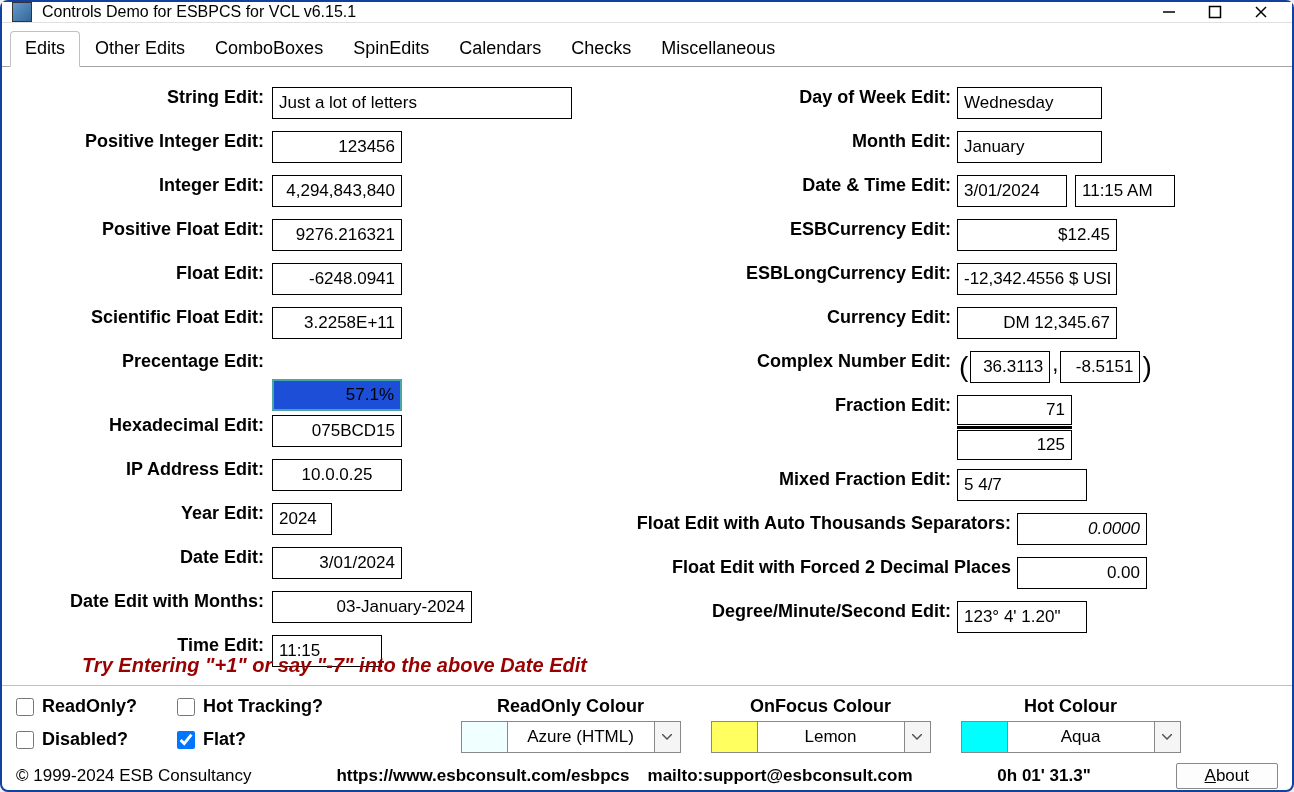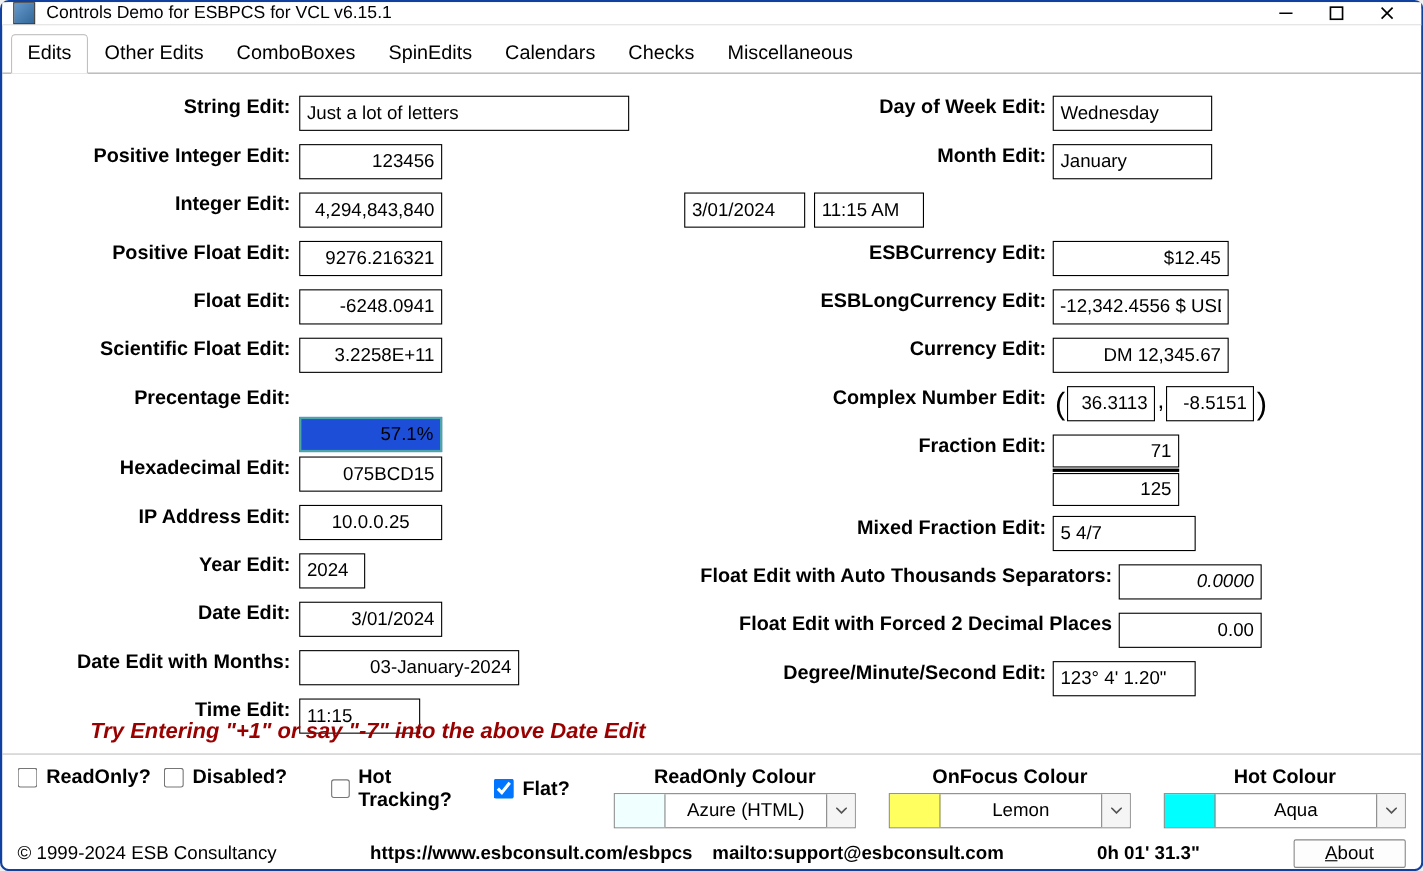--- a/index.html
+++ b/index.html
@@ -22,21 +22,21 @@
   .edit.right { text-align: right; }
   .edit.left { text-align: left; }
   .focused { background: #1d4ed8; border: 2px solid #4da6a6; margin-top: 28px; }
   .hint { color: #990000; font-size: 20px; font-weight: 700; font-style: italic; position: absolute; bottom: 8px; left: 80px; }
   .paren { font-size: 28px; font-weight: 400; padding: 0 2px; }
   .comma { font-size: 22px; padding: 0 2px; }
   .frac-stack { display: flex; flex-direction: column; }
   .frac-stack .edit:first-child { border-bottom: 1px solid #000; }
   .frac-line { height: 3px; background: #000; margin: 1px 0; }
   .bottom-bar { border-top: 1px solid #c0c0c0; padding: 10px 14px 6px 14px; display: flex; gap: 40px; align-items: flex-start; }
-  .chk-col { display: flex; flex-direction: row; gap: 12px; }
+  .chk-col { display: flex; flex-direction: column; gap: 12px; }
   .chk { display: flex; align-items: center; gap: 8px; font-size: 18px; font-weight: 700; }
   .chk input { width: 18px; height: 18px; }
   .colour-col { display: flex; flex-direction: column; align-items: center; gap: 4px; }
   .colour-label { font-size: 18px; font-weight: 700; }
   .combo { display: flex; align-items: center; border: 1px solid #888; height: 32px; width: 220px; background: #fff; }
   .swatch { width: 46px; height: 100%; border-right: 1px solid #888; }
   .combo-text { flex: 1; text-align: center; font-size: 17px; }
   .combo-btn { width: 26px; height: 100%; border-left: 1px solid #888; display: flex; align-items: center; justify-content: center; background: #f5f5f5; }
   .status { display: flex; align-items: center; justify-content: space-between; padding: 4px 14px 8px 14px; font-size: 17px; }
   .links { display: flex; gap: 18px; font-weight: 700; }
@@ -140,20 +140,21 @@
     <div class="col">
       <div class="row">
           <div class="lbl-r">Day of Week Edit:</div>
           <input class="edit left" style="width: 145px;" value="Wednesday">
         </div>
       <div class="row">
           <div class="lbl-r">Month Edit:</div>
           <input class="edit left" style="width: 145px;" value="January">
         </div>
       <div class="row">
+          <div class="lbl-r">Date &amp; Time Edit:</div>
           <input class="edit left" style="width: 110px;" value="3/01/2024">
           <span style="width:8px"></span>
           <input class="edit left" style="width: 100px;" value="11:15 AM">
         </div>
       <div class="row">
           <div class="lbl-r">ESBCurrency Edit:</div>
           <input class="edit right" style="width: 160px;" value="$12.45">
         </div>
       <div class="row">
           <div class="lbl-r">ESBLongCurrency Edit:</div>

